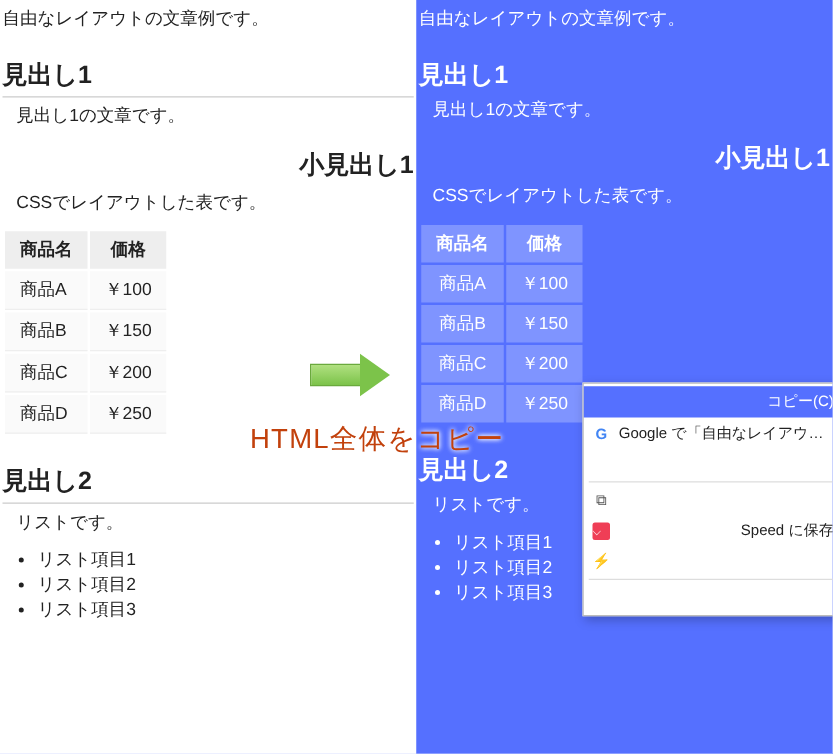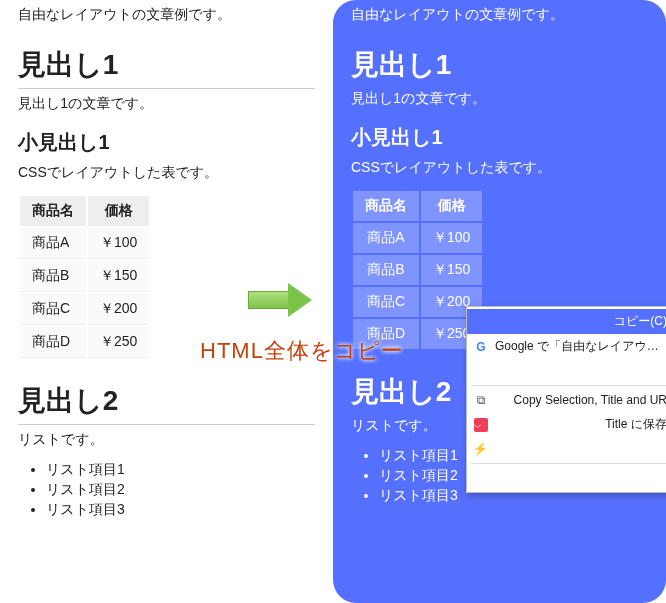--- a/index.html
+++ b/index.html
@@ -10,32 +10,31 @@
   width: 666px;
   height: 603px;
   position: relative;
   overflow: hidden;
 }
 .panel {
   position: absolute;
   top: 0;
   width: 50%;
   height: 100%;
-  padding: 4px 18px;
-  border-radius: 23px;
+  padding: 4px 2px;
 }
 .left { left: 0; background: #fff; color: #222; }
 .right { left: 50%; background: #5570ff; color: #fff; }
 .right ::selection { background: #5570ff; color: #fff; }
 
 .intro { margin: 2px 0 10px; }
-h1 { font-size: 28px; margin: 22px 0 6px; font-weight: bold; }
-h2 { font-size: 20px; margin: 16px 0 8px; font-weight: bold; }
+h1 { font-size: 20px; margin: 22px 0 6px; font-weight: bold; }
+h2 { font-size: 20px; margin: 16px 0 8px; font-weight: bold; text-align: right; }
 .left h1 { border-bottom: 1px solid #ccc; padding-bottom: 4px; }
-.sub { margin: 6px 0 12px; }
+.sub { margin: 6px 11px 12px; }
 
 table { border-collapse: separate; border-spacing: 2px; margin: 6px 0; }
 .left th { background: #eee; padding: 6px 12px; font-weight: bold; text-align: center; }
 .left td { background: #fafafa; padding: 6px 12px; border-bottom: 1px solid #eee; }
 .right th, .right td { background: rgba(255,255,255,0.25); padding: 6px 12px; text-align: center; }
 .right th { font-weight: bold; }
 
 ul { margin: 6px 0; padding-left: 28px; }
 ul li { margin: 2px 0; }
 
@@ -201,27 +200,26 @@
   <div class="ctx-item">
     <span class="ctx-icon icon-google">G</span>
     <span class="ctx-label">Google で「自由なレイアウトの文章</span>
   </div>
   <div class="ctx-item">
     <span class="ctx-icon"></span>
   </div>
   <div class="ctx-sep"></div>
   <div class="ctx-item">
     <span class="ctx-icon icon-copy">⧉</span>
-    <span class="ctx-label">Copy Selection, Title and UR</span>
   </div>
   <div class="ctx-item">
     <span class="ctx-icon">
         <span class="icon-pocket">⌵</span>
       </span>
-    <span class="ctx-label">Title に保存</span>
+    <span class="ctx-label">Speed に保存</span>
   </div>
   <div class="ctx-item">
     <span class="ctx-icon icon-speed">⚡</span>
   </div>
   <div class="ctx-sep"></div>
   <div class="ctx-item">
     <span class="ctx-icon"></span>
   </div>
 </div>
 

